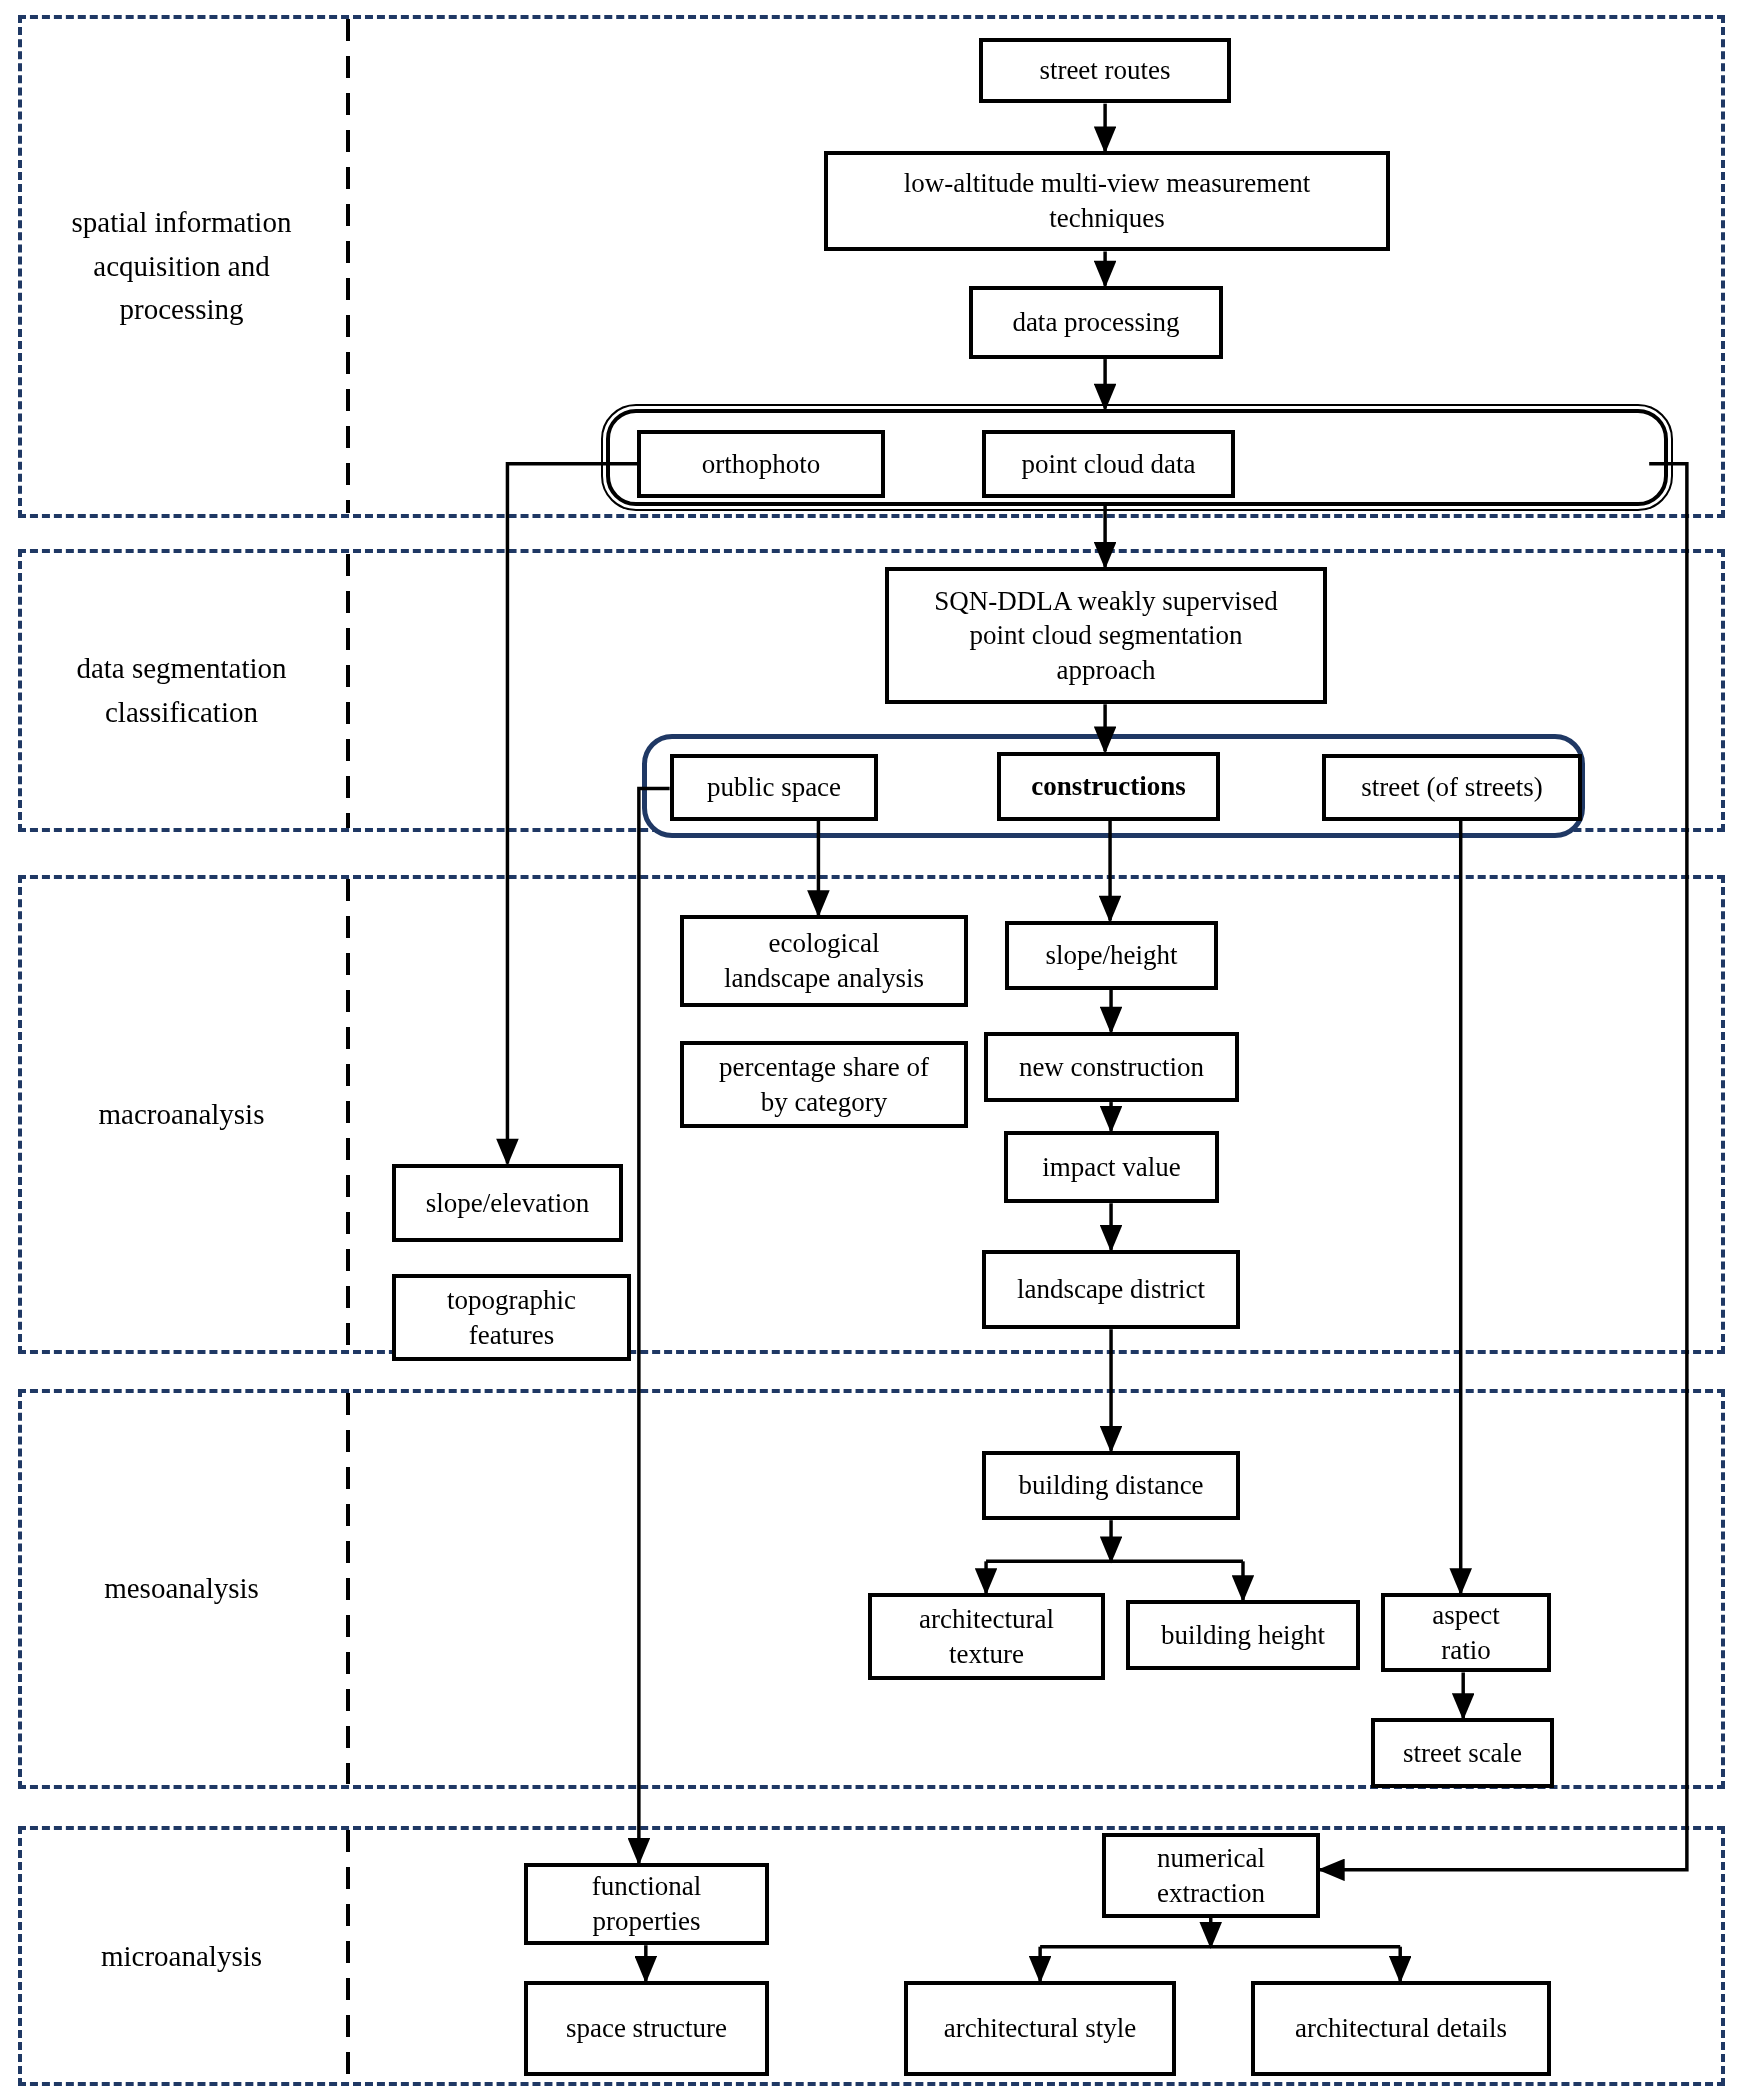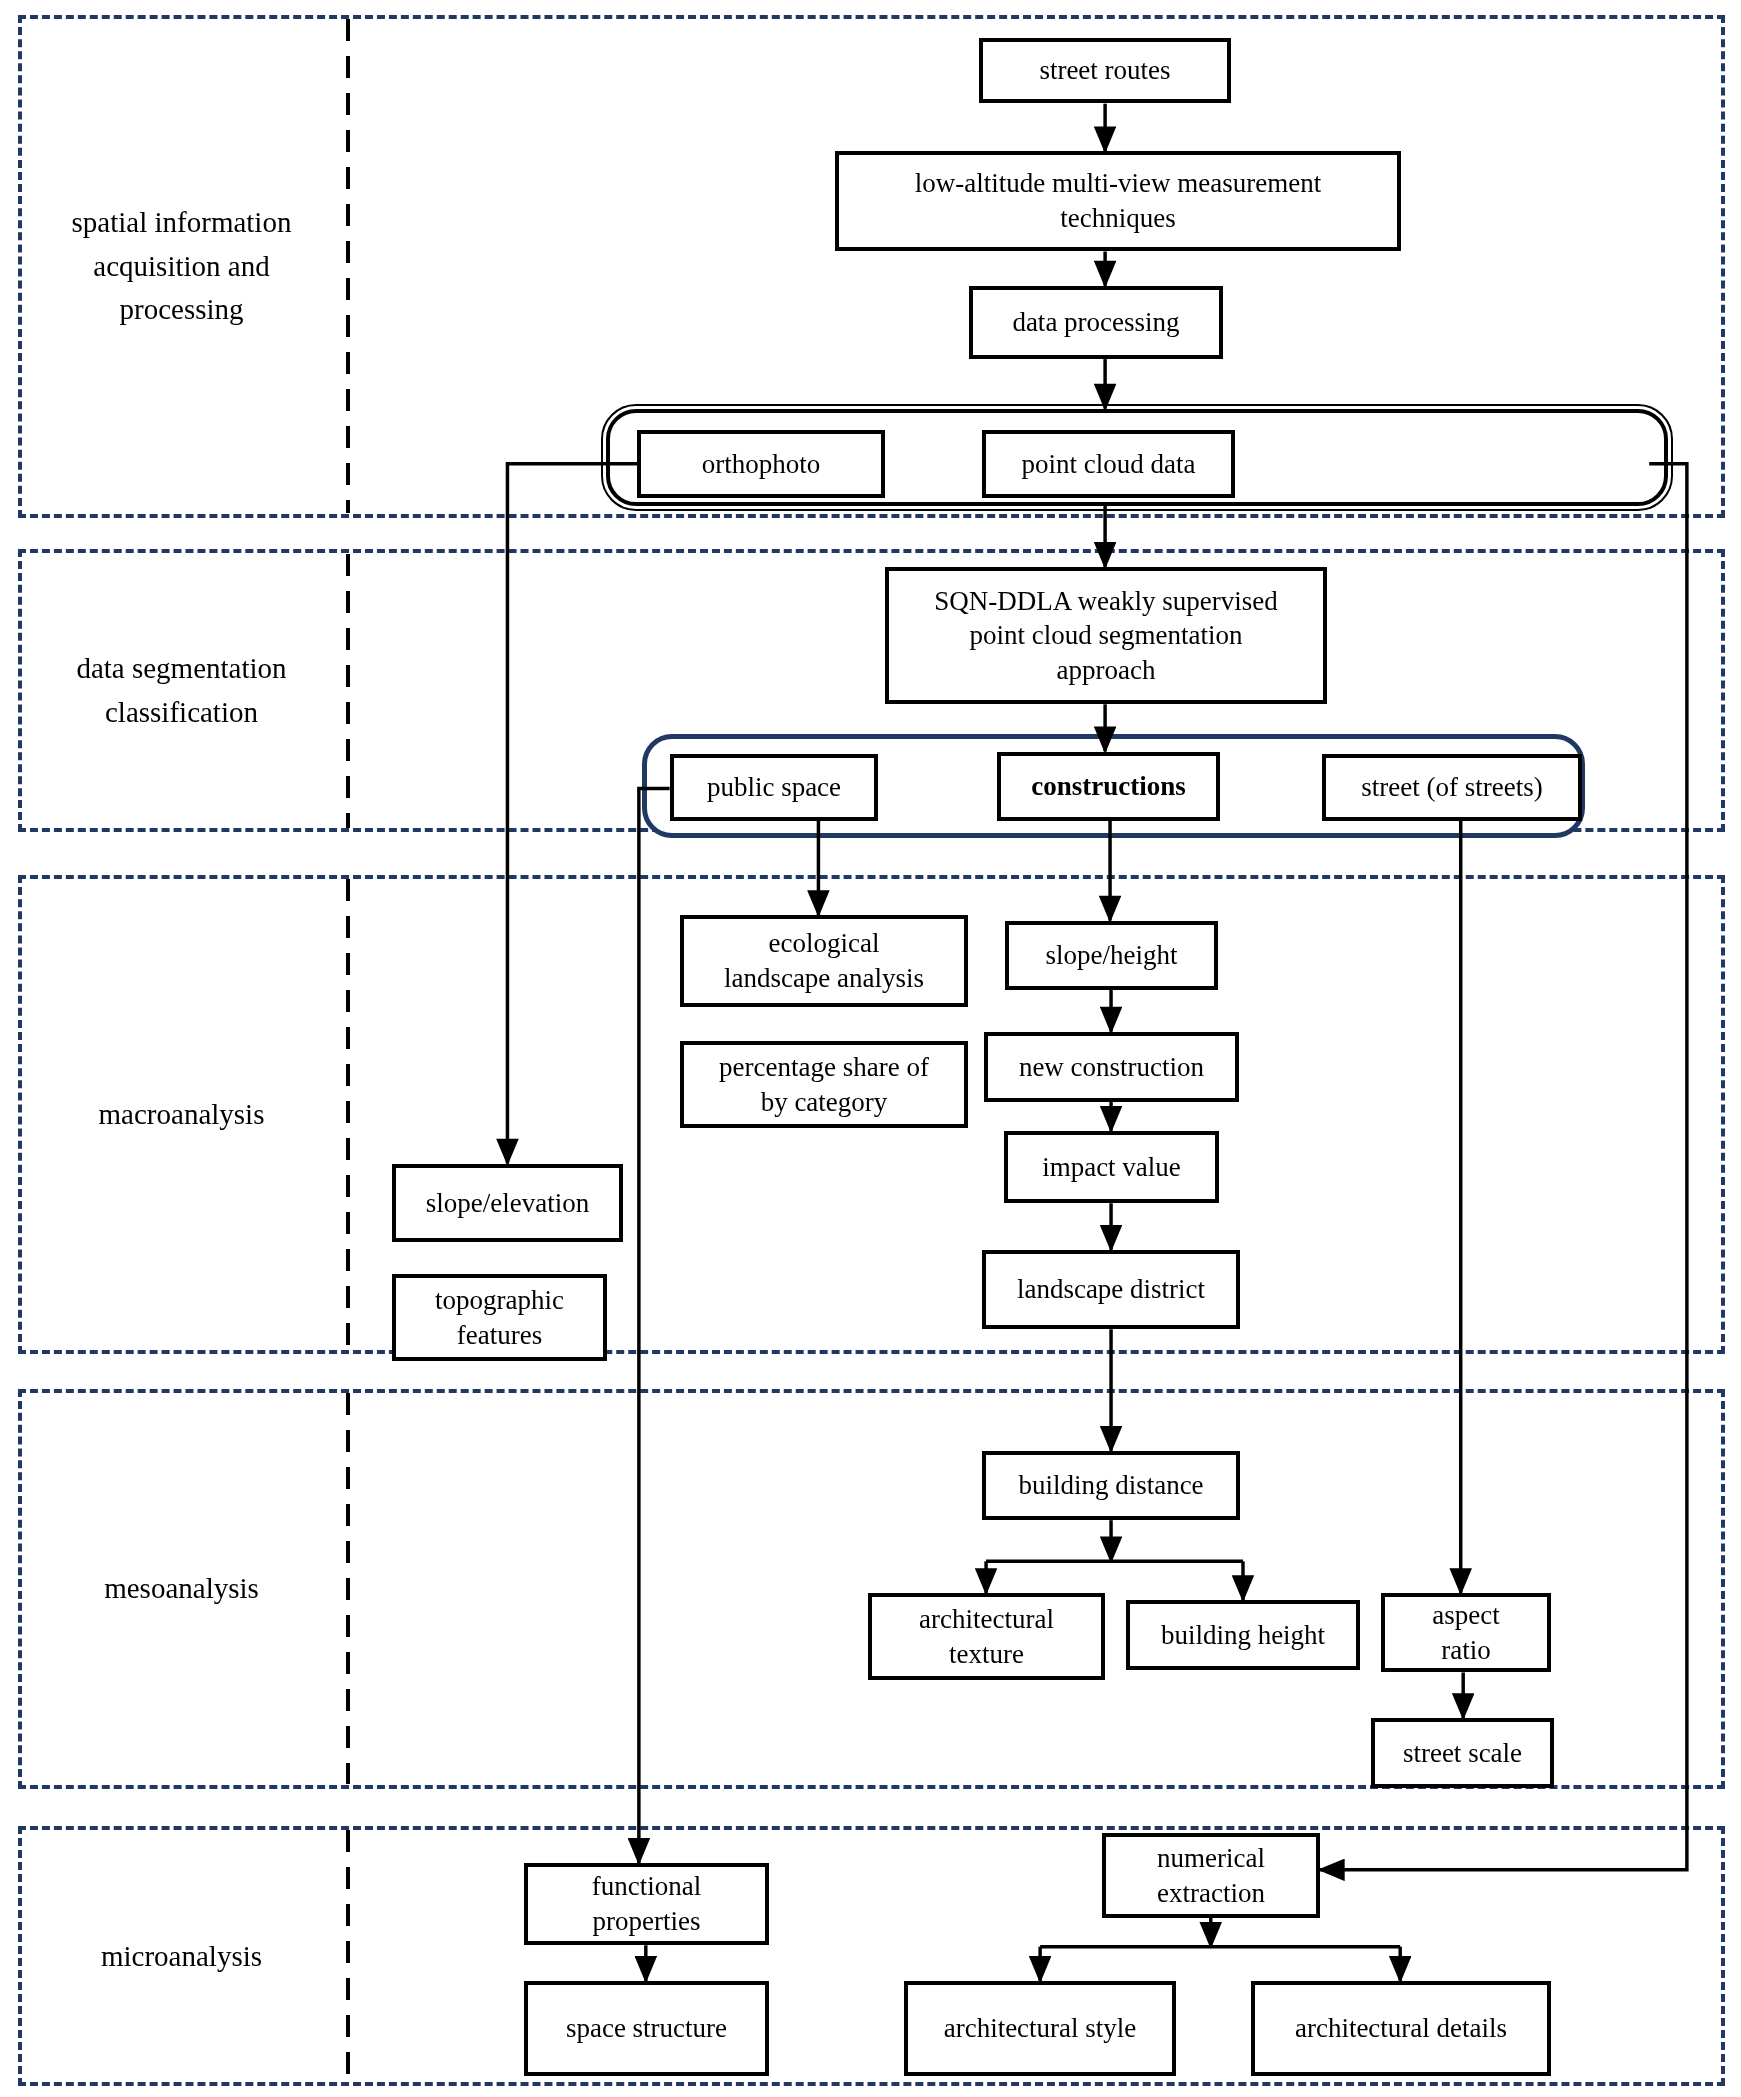--- a/index.html
+++ b/index.html
@@ -68,41 +68,41 @@
       <polyline points="2945,1655 2945,3212" fill="none" stroke="#000000" stroke-width="7" marker-end="url(#arr)"></polyline>
       <polyline points="2950,3372 2950,3464" fill="none" stroke="#000000" stroke-width="7" marker-end="url(#arr)"></polyline>
       <polyline points="3325,935 3401,935 3401,3770 2661,3770" fill="none" stroke="#000000" stroke-width="7" marker-end="url(#arr)"></polyline>
       <polyline points="2441,3867 2441,3925" fill="none" stroke="#000000" stroke-width="7" marker-end="url(#arr)"></polyline>
       <polyline points="2097,3925 2823,3925" fill="none" stroke="#000000" stroke-width="7"></polyline>
       <polyline points="2097,3925 2097,3994" fill="none" stroke="#000000" stroke-width="7" marker-end="url(#arr)"></polyline>
       <polyline points="2823,3925 2823,3994" fill="none" stroke="#000000" stroke-width="7" marker-end="url(#arr)"></polyline>
       <polyline points="1302,3922 1302,3994" fill="none" stroke="#000000" stroke-width="7" marker-end="url(#arr)"></polyline>
     </svg>
     <div class="node" style="left: 979px; top: 38px; width: 252px; height: 65px;">street routes</div>
-    <div class="node" style="left: 824px; top: 151px; width: 566px; height: 100px; margin-left: 11px;">low-altitude multi-view measurement
+    <div class="node" style="left: 824px; top: 151px; width: 566px; height: 100px;">low-altitude multi-view measurement
 techniques</div>
     <div class="node" style="left: 969px; top: 286px; width: 254px; height: 73px;">data processing</div>
     <div class="node" style="left: 637px; top: 430px; width: 248px; height: 68px;">orthophoto</div>
     <div class="node" style="left: 982px; top: 430px; width: 253px; height: 68px;">point cloud data</div>
     <div class="node" style="left: 885px; top: 567px; width: 442px; height: 137px;">SQN-DDLA weakly supervised
 point cloud segmentation
 approach</div>
     <div class="node" style="left: 670px; top: 754px; width: 208px; height: 67px;">public space</div>
     <div class="node" style="left: 997px; top: 752px; width: 223px; height: 69px; font-weight: bold;">constructions</div>
     <div class="node" style="left: 1322px; top: 754px; width: 260px; height: 67px;">street (of streets)</div>
     <div class="node" style="left: 680px; top: 915px; width: 288px; height: 92px;">ecological
 landscape analysis</div>
     <div class="node" style="left: 1005px; top: 921px; width: 213px; height: 69px;">slope/height</div>
     <div class="node" style="left: 984px; top: 1032px; width: 255px; height: 70px;">new construction</div>
     <div class="node" style="left: 680px; top: 1041px; width: 288px; height: 87px;">percentage share of
 by category</div>
     <div class="node" style="left: 1004px; top: 1131px; width: 215px; height: 72px;">impact value</div>
     <div class="node" style="left: 982px; top: 1250px; width: 258px; height: 79px;">landscape district</div>
     <div class="node" style="left: 392px; top: 1164px; width: 231px; height: 78px;">slope/elevation</div>
-    <div class="node" style="left: 392px; top: 1274px; width: 215px; height: 87px;">topographic
+    <div class="node" style="left: 392px; top: 1274px; width: 239px; height: 87px;">topographic
 features</div>
     <div class="node" style="left: 982px; top: 1451px; width: 258px; height: 69px;">building distance</div>
     <div class="node" style="left: 868px; top: 1593px; width: 237px; height: 87px;">architectural
 texture</div>
     <div class="node" style="left: 1126px; top: 1600px; width: 234px; height: 70px;">building height</div>
     <div class="node" style="left: 1381px; top: 1593px; width: 170px; height: 79px;">aspect
 ratio</div>
     <div class="node" style="left: 1371px; top: 1718px; width: 183px; height: 70px;">street scale</div>
     <div class="node" style="left: 524px; top: 1863px; width: 245px; height: 82px;">functional
 properties</div>

